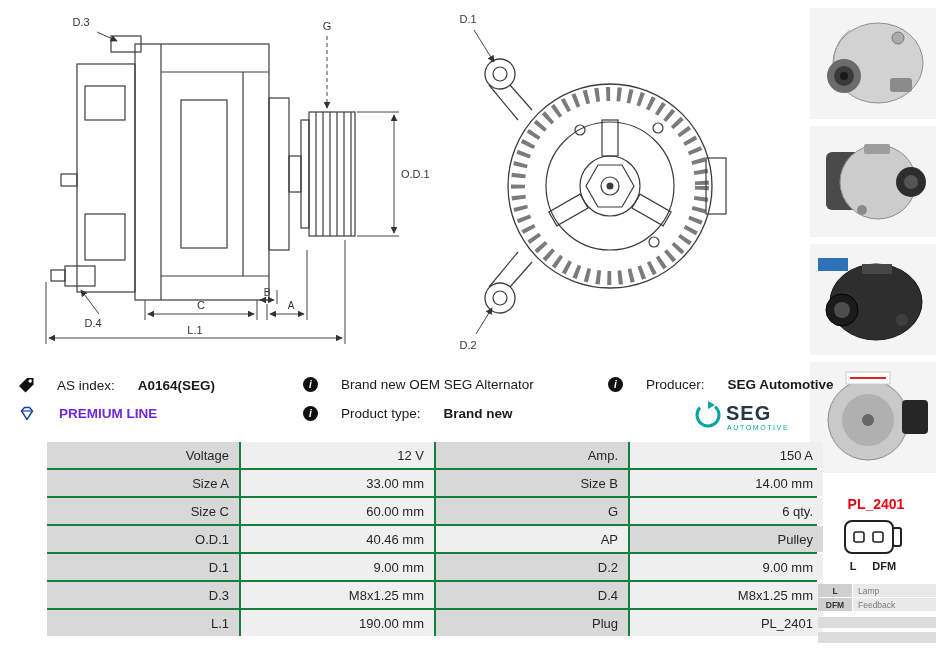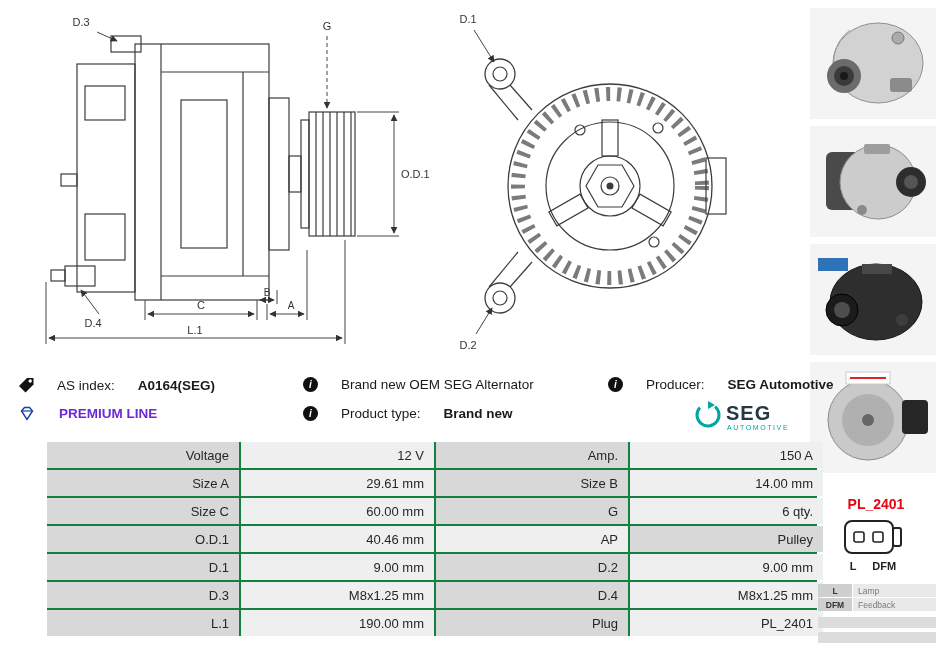--- a/index.html
+++ b/index.html
@@ -239,21 +239,21 @@
   <text x="34" y="34" font-size="7" fill="#00a6a0" letter-spacing="1.6">AUTOMOTIVE</text>
 </svg>
 
 <div class="specs">
   <div class="cell lab">Voltage</div>
   <div class="cell val">12 V</div>
   <div class="cell lab">Amp.</div>
   <div class="cell val">150 A</div>
 
   <div class="cell lab">Size A</div>
-  <div class="cell val">29.61 mm</div>
+  <div class="cell val">33.00 mm</div>
   <div class="cell lab">Size B</div>
   <div class="cell val">14.00 mm</div>
 
   <div class="cell lab">Size C</div>
   <div class="cell val">60.00 mm</div>
   <div class="cell lab">G</div>
   <div class="cell val">6 qty.</div>
 
   <div class="cell lab">O.D.1</div>
   <div class="cell val">40.46 mm</div>

